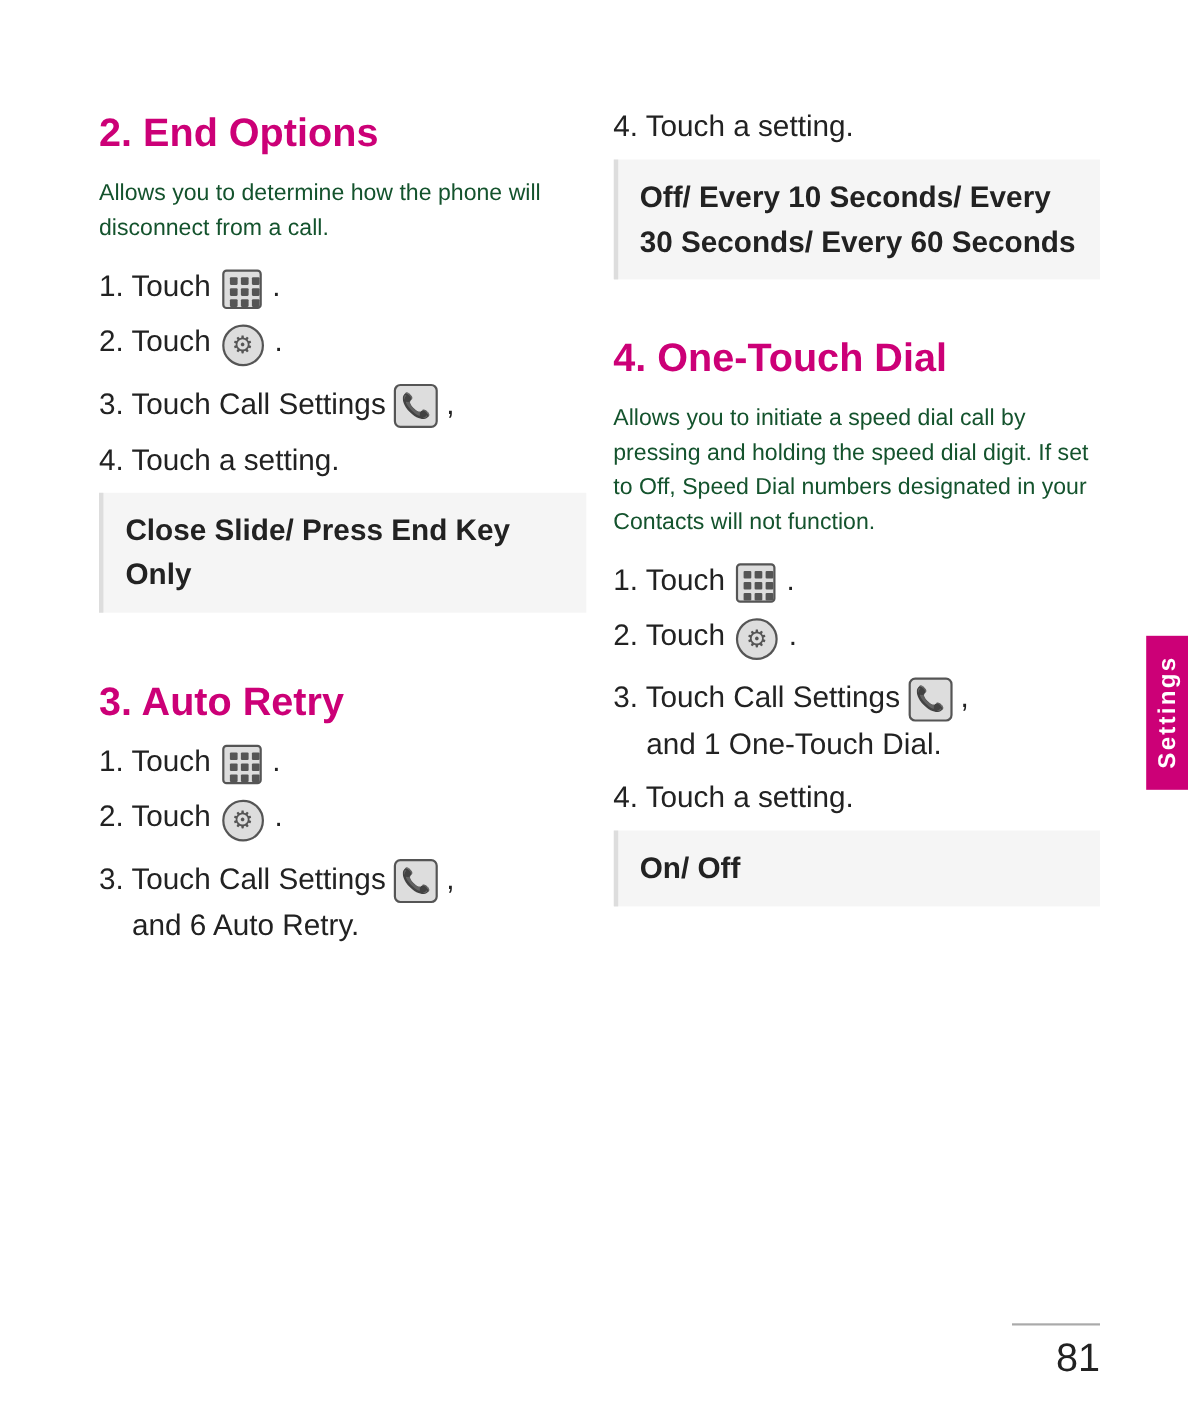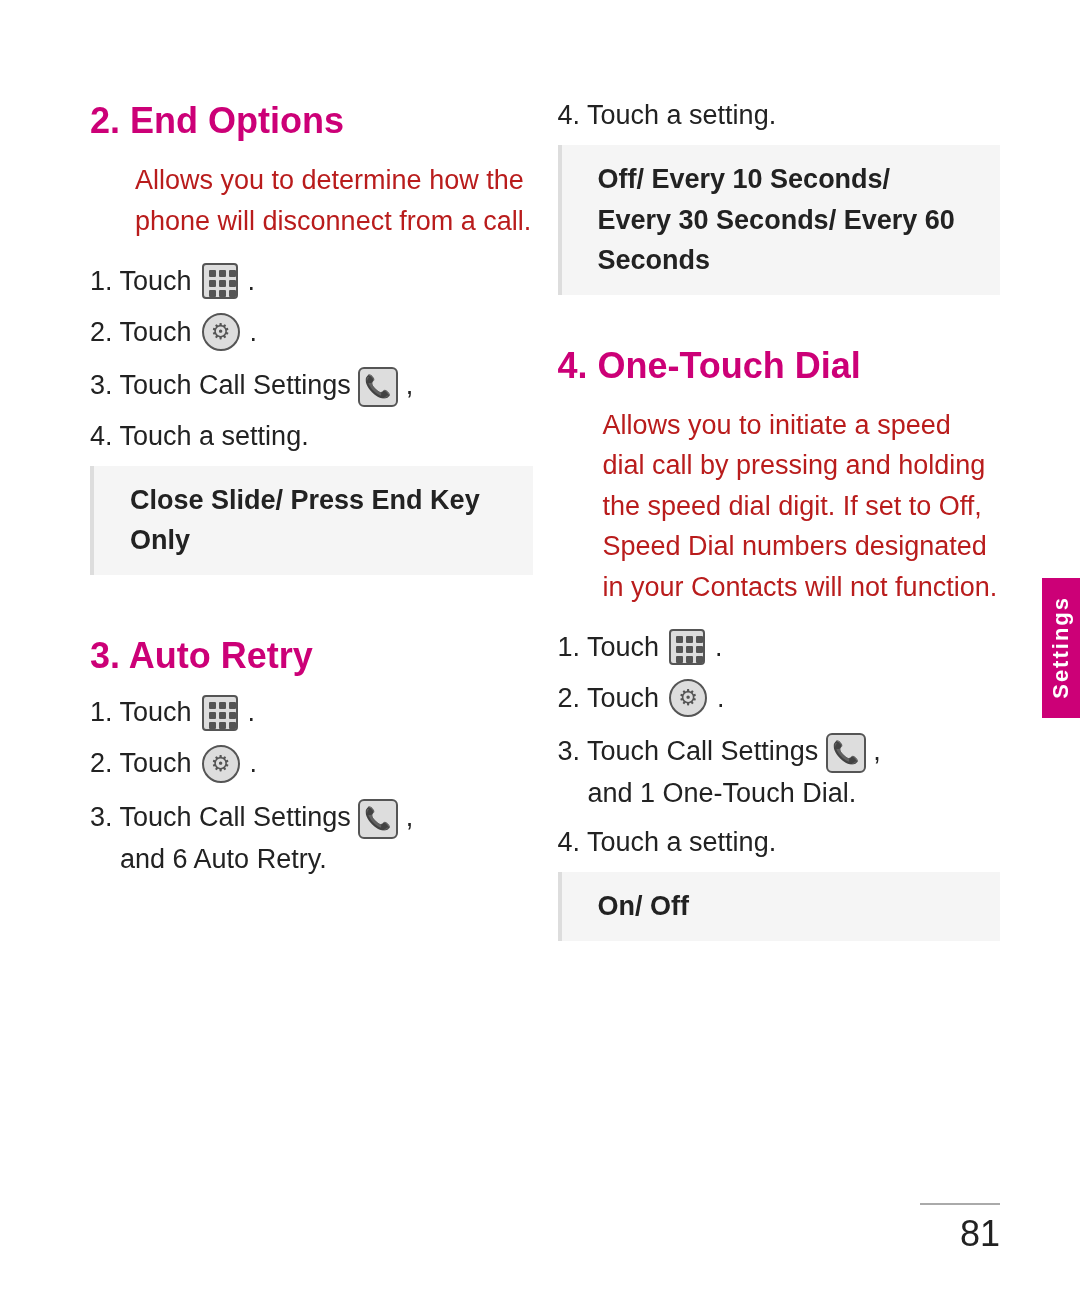--- a/index.html
+++ b/index.html
@@ -37,31 +37,30 @@
     }
 
     .section-heading {
       font-size: 36px;
       font-weight: bold;
       color: #cc0077;
       margin-bottom: 18px;
     }
 
     .section-desc {
-      font-size: 27px;
-      color: #b91c1c;
+      font-size: 21px;
+      color: #14532d;
       line-height: 1.5;
       margin-bottom: 22px;
-      margin-left: 45px;
     }
 
     .settings-box {
       background: #f5f5f5;
       border-left: 4px solid #ddd;
-      padding: 14px 36px;
+      padding: 14px 20px;
       margin: 10px 0 20px 0;
       font-size: 27px;
       font-weight: bold;
       color: #222;
       line-height: 1.5;
     }
 
     
     .icon-apps {
       display: inline-grid;
@@ -166,21 +165,20 @@
       position: absolute;
       bottom: 90px;
       right: 80px;
       width: 80px;
       height: 2px;
       background: #aaa;
     }
 
     .step-line {
       display: flex;
-      align-items: center;
       gap: 10px;
       margin-bottom: 14px;
       font-size: 27px;
     }
 
     .step-multiline {
       margin-bottom: 14px;
       font-size: 27px;
       line-height: 1.5;
     }

